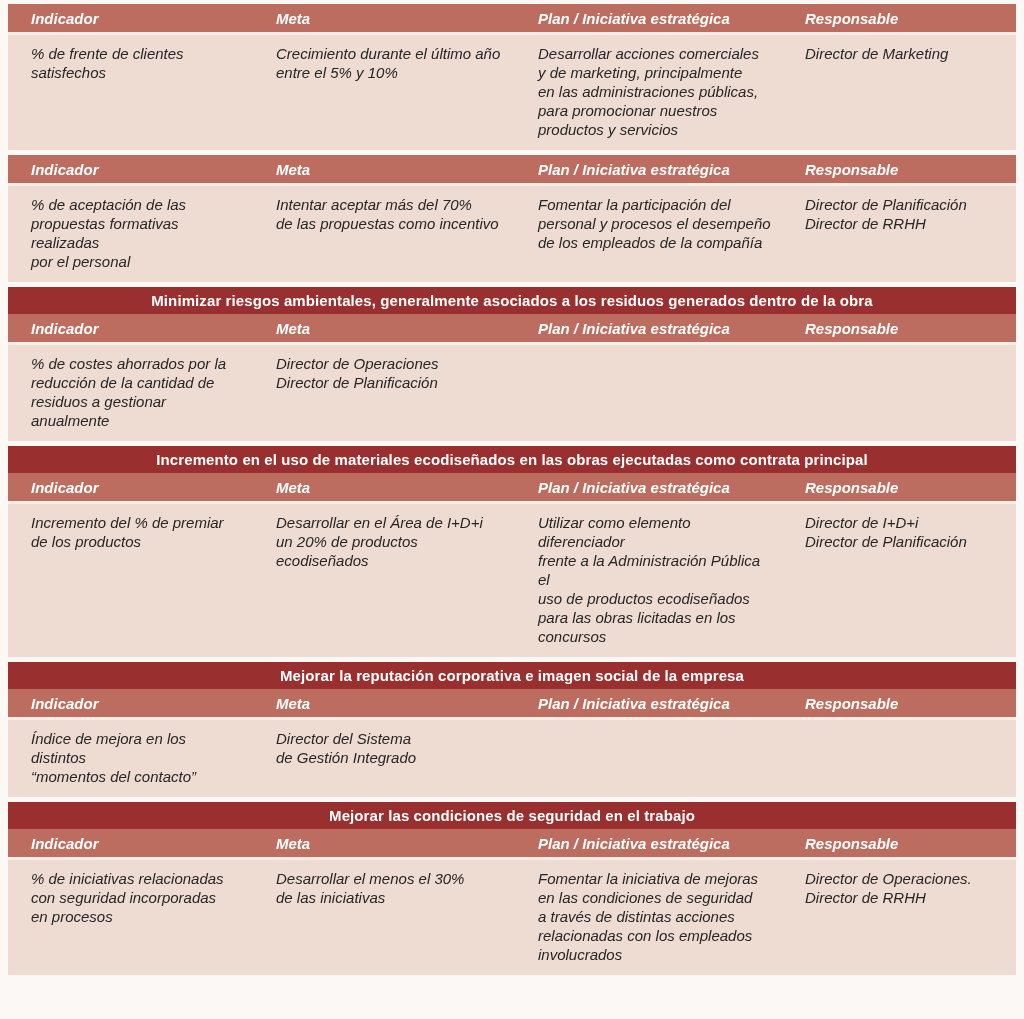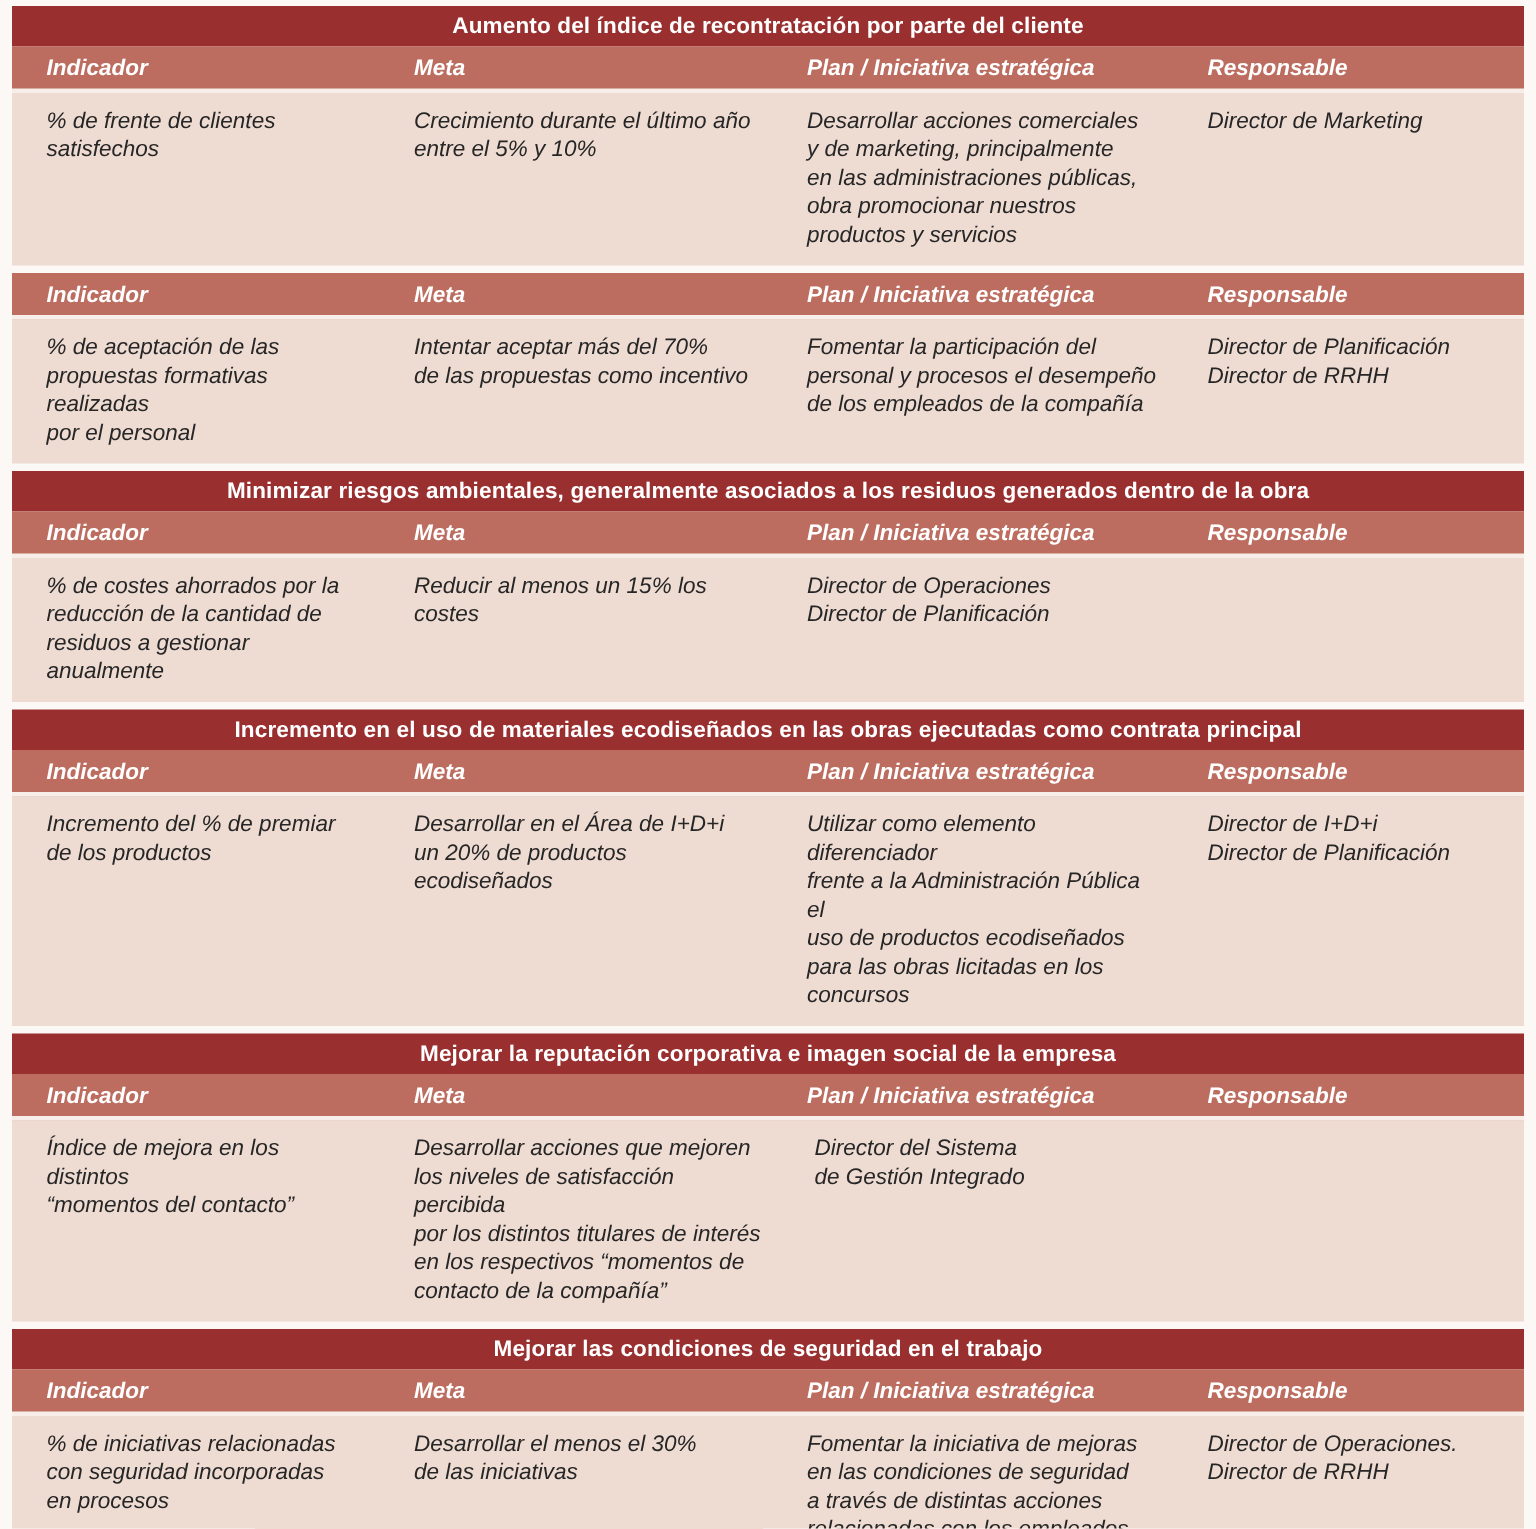--- a/index.html
+++ b/index.html
@@ -62,36 +62,35 @@
     padding-bottom:11px;
     white-space:pre-line;
   }
 </style>
 </head>
 <body>
 
 <div class="table-wrap">
 
   <div class="section">
-    <div class="title-bar">Aumento del índice de recontratación por parte del cliente</div>
     <div class="header-row">
       <div class="col col-1">Indicador</div>
       <div class="col col-2">Meta</div>
       <div class="col col-3">Plan / Iniciativa estratégica</div>
       <div class="col col-4">Responsable</div>
     </div>
     <div class="body-row">
       <div class="col col-1 cell">% de frente de clientes
 satisfechos</div>
       <div class="col col-2 cell">Crecimiento durante el último año
 entre el 5% y 10%</div>
       <div class="col col-3 cell">Desarrollar acciones comerciales
 y de marketing, principalmente
 en las administraciones públicas,
-obra promocionar nuestros
+para promocionar nuestros
 productos y servicios</div>
       <div class="col col-4 cell">Director de Marketing</div>
     </div>
   </div>
 
   <div class="section">
     <div class="header-row">
       <div class="col col-1">Indicador</div>
       <div class="col col-2">Meta</div>
       <div class="col col-3">Plan / Iniciativa estratégica</div>
@@ -116,21 +115,20 @@
     <div class="header-row">
       <div class="col col-1">Indicador</div>
       <div class="col col-2">Meta</div>
       <div class="col col-3">Plan / Iniciativa estratégica</div>
       <div class="col col-4">Responsable</div>
     </div>
     <div class="body-row">
       <div class="col col-1 cell">% de costes ahorrados por la
 reducción de la cantidad de
 residuos a gestionar anualmente</div>
-      <div class="col col-2 cell">Reducir al menos un 15% los costes</div>
       <div class="col col-4 cell">Director de Operaciones
 Director de Planificación</div>
     </div>
   </div>
 
   <div class="section">
     <div class="title-bar">Incremento en el uso de materiales ecodiseñados en las obras ejecutadas como contrata principal</div>
     <div class="header-row">
       <div class="col col-1">Indicador</div>
       <div class="col col-2">Meta</div>
@@ -156,25 +154,20 @@
     <div class="title-bar">Mejorar la reputación corporativa e imagen social de la empresa</div>
     <div class="header-row">
       <div class="col col-1">Indicador</div>
       <div class="col col-2">Meta</div>
       <div class="col col-3">Plan / Iniciativa estratégica</div>
       <div class="col col-4">Responsable</div>
     </div>
     <div class="body-row">
       <div class="col col-1 cell">Índice de mejora en los distintos
 “momentos del contacto”</div>
-      <div class="col col-3 cell">Desarrollar acciones que mejoren
-los niveles de satisfacción percibida
-por los distintos titulares de interés
-en los respectivos “momentos de
-contacto de la compañía”</div>
       <div class="col col-4 cell">Director del Sistema
 de Gestión Integrado</div>
     </div>
   </div>
 
   <div class="section">
     <div class="title-bar">Mejorar las condiciones de seguridad en el trabajo</div>
     <div class="header-row">
       <div class="col col-1">Indicador</div>
       <div class="col col-2">Meta</div>

